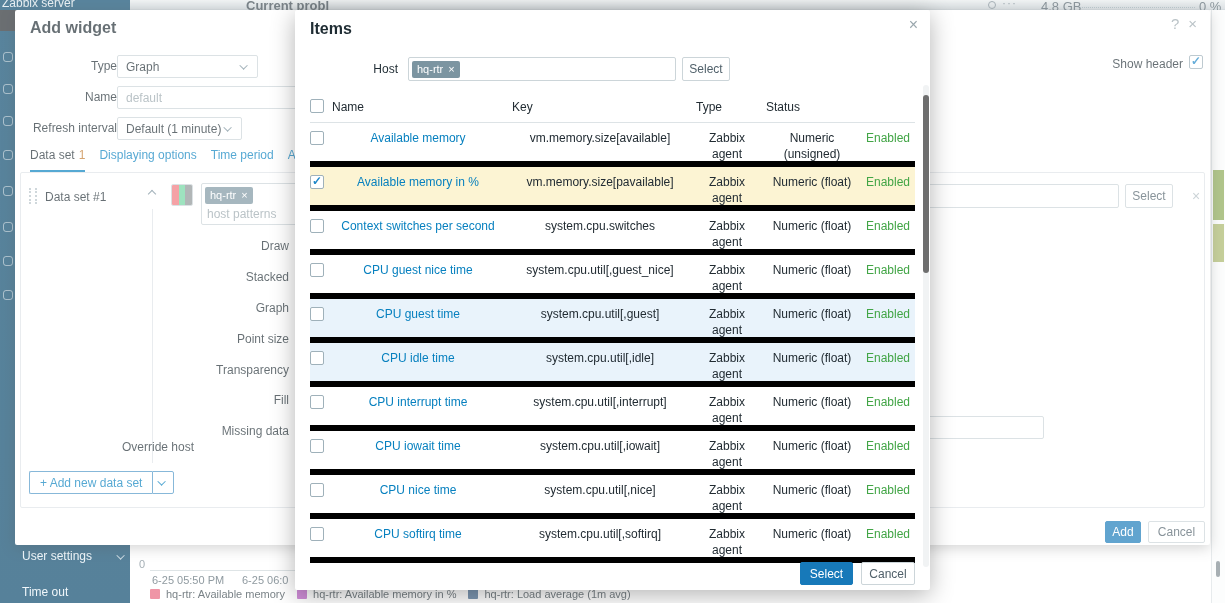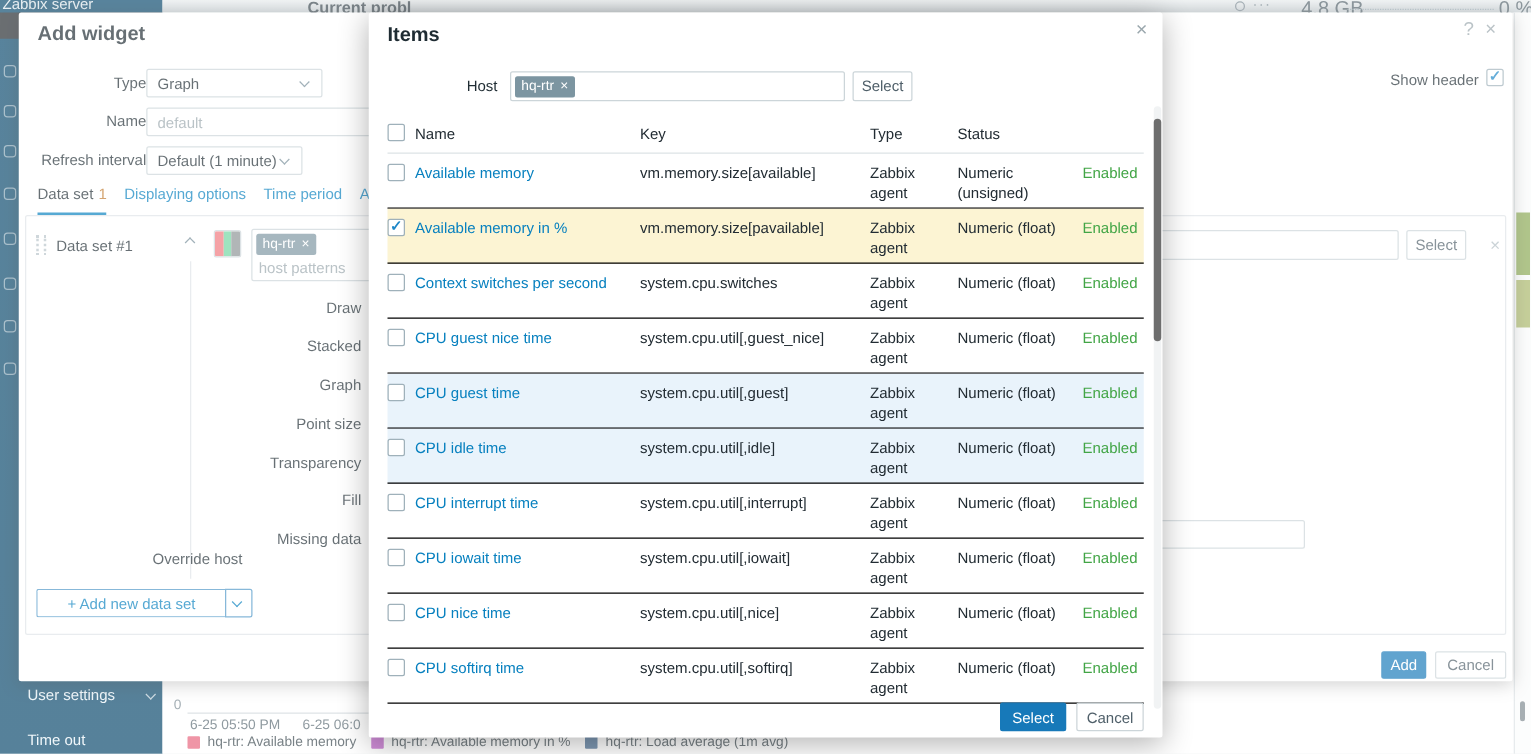--- a/index.html
+++ b/index.html
@@ -14,21 +14,21 @@
   .icon-hint { position:absolute; left:3px; width:10px; height:10px; border:1.5px solid rgba(255,255,255,.5); border-radius:3px; }
   .sidebar-bottom-item { position:absolute; left:22px; color:#e9f3f9; font-size:12px; white-space:nowrap; cursor:pointer; }
   .chev { display:inline-block; width:6px; height:6px; border-left:1.5px solid currentColor; border-bottom:1.5px solid currentColor; }
   .chev.down { transform:rotate(-45deg) translateY(-2px); }
   .chev.up { transform:rotate(135deg); }
 
   
   .dash-area { position:absolute; left:130px; top:10px; width:1082px; height:593px; background:#ffffff; z-index:1; }
   .top-strip { position:absolute; left:130px; top:0; width:1095px; height:10px; background:linear-gradient(180deg,#e9edee,#ccd4d8); border-bottom:1px solid #c2cbd0; z-index:2; }
   .bg-widget-title { position:absolute; left:246px; top:-2px; font-size:13px; font-weight:bold; color:#3c4a52; z-index:2; white-space:nowrap; }
-  .bg-top-text { position:absolute; top:-1px; font-size:16px; color:#55656e; z-index:2; white-space:nowrap; }
+  .bg-top-text { position:absolute; top:-1px; font-size:13px; color:#55656e; z-index:2; white-space:nowrap; }
   .gear-shape { position:absolute; left:988px; top:1px; width:8px; height:8px; border:1.5px solid #7e8d96; border-radius:50%; z-index:2; }
   .dots-shape { position:absolute; left:1002px; top:-4px; color:#7e8d96; font-size:12px; letter-spacing:1px; z-index:2; }
   .dotted-line { position:absolute; left:1078px; top:7px; width:117px; border-top:1px dotted #9fb0b8; z-index:2; }
   .right-strip { position:absolute; left:1211px; top:10px; width:14px; height:593px; background:#fbfcfc; border-left:1px solid #dce2e5; z-index:2; }
   .mini-block { position:absolute; z-index:3; }
 
   
   .axis-zero { position:absolute; left:139px; top:558px; font-size:11px; color:#7b8a93; z-index:2; }
   .axis-line { position:absolute; left:150px; top:570px; width:145px; border-top:1px solid #cfd7db; z-index:2; }
   .axis-tick { position:absolute; top:574px; font-size:11px; color:#5a6a73; z-index:2; white-space:nowrap; }
@@ -67,40 +67,40 @@
   .ds-host-ph { color:#9aa7ad; padding:3px 2px; font-size:12px; }
   .ds-vline { position:absolute; left:131px; top:36px; height:254px; border-left:1px solid #dfe4e7; }
   .ds-field-label { position:absolute; width:262px; right:915px; text-align:right; color:#1f2c33; }
   .ds-itembox { position:absolute; left:625px; top:11px; width:473px; height:24px; border:1px solid #ccd5d9; border-radius:2px; background:#fff; }
   .btn-sec { display:inline-flex; align-items:center; justify-content:center; background:#fff; border:1px solid #ccd5d9; border-radius:2px; color:#50606a; font-size:12px; cursor:pointer; }
   .btn-pri { display:inline-flex; align-items:center; justify-content:center; background:#1779b9; border:1px solid #1779b9; border-radius:2px; color:#fff; font-size:12px; cursor:pointer; }
   .ds-item-select { position:absolute; left:1104px; top:11px; width:48px; height:24px; }
   .ds-item-x { position:absolute; left:1171px; top:15px; color:#b3bfc5; font-size:14px; cursor:pointer; }
   .ds-input2 { position:absolute; left:865px; top:243px; width:158px; height:23px; border:1px solid #ccd5d9; border-radius:2px; background:#fff; }
   .add-new-btn { position:absolute; left:8px; top:298px; height:23px; display:flex; }
-  .add-new-main { display:flex; align-items:center; padding:0 24px; border:1px solid #4e97c8; border-right:0; border-radius:2px 0 0 2px; color:#0780bf; cursor:pointer; }
+  .add-new-main { display:flex; align-items:center; padding:0 10px; border:1px solid #4e97c8; border-right:0; border-radius:2px 0 0 2px; color:#0780bf; cursor:pointer; }
   .add-new-chev { width:22px; display:flex; align-items:center; justify-content:center; border:1px solid #4e97c8; border-radius:0 2px 2px 0; color:#0780bf; cursor:pointer; }
   .aw-footer-btn { position:absolute; top:511px; height:22px; }
 
   
   .dim { position:absolute; left:0; top:0; width:1225px; height:603px; background:rgba(255,255,255,.32); z-index:50; pointer-events:none; }
 
   
   .items-modal { position:absolute; left:295px; top:10px; width:635px; height:580px; background:#fff; border-radius:2px; box-shadow:0 5px 24px rgba(0,0,0,.3); z-index:100; }
   .im-title { position:absolute; left:15px; top:10px; font-size:16px; font-weight:bold; color:#1f2c33; }
   .im-close { position:absolute; right:12px; top:6px; font-size:16px; color:#9aa7ad; cursor:pointer; }
   .im-host-row { position:absolute; left:15px; top:47px; display:flex; align-items:center; }
   .im-host-label { width:88px; text-align:right; margin-right:10px; color:#1f2c33; }
   .im-host-input { width:268px; height:24px; border:1px solid #ccd5d9; border-radius:2px; background:#fff; padding:3px; }
   .im-host-select { width:48px; height:24px; margin-left:6px; }
   .im-table { position:absolute; left:15px; top:84px; width:605px; }
   .it-head, .it-row { display:grid; grid-template-columns:22px 180px 184px 70px 100px 1fr; align-items:start; }
   .it-head { color:#768d99; border-bottom:1px solid #dde3e6; padding:5px 0 7px 0; }
   .it-head .cb { margin-top:0; }
-  .it-row { height:44px; border-bottom:1px solid #000000; padding-top:7px; }
+  .it-row { height:44px; border-bottom:6px solid #000000; padding-top:7px;text-align:center; }
   .it-row .cb { margin-top:1px; }
   .it-cell { line-height:16px; padding-right:8px; color:#222c33; }
   .it-name { color:#0780bf; text-decoration:none; cursor:pointer; line-height:16px; display:inline-block; }
   .it-status { color:#42a546; }
   .hl-yellow { background:#fcf4d3; }
   .hl-blue { background:#e9f3fb; }
   .im-scrolltrack { position:absolute; right:1px; top:75px; width:6px; height:482px; background:#f1f3f4; border-radius:3px; }
   .im-scrollthumb { position:absolute; right:1px; top:85px; width:6px; height:178px; background:#6e6e6e; border-radius:3px; }
   .im-footer { position:absolute; right:15px; top:552px; display:flex; gap:8px; }
   .im-footer .btn-pri { width:53px; height:23px; }

